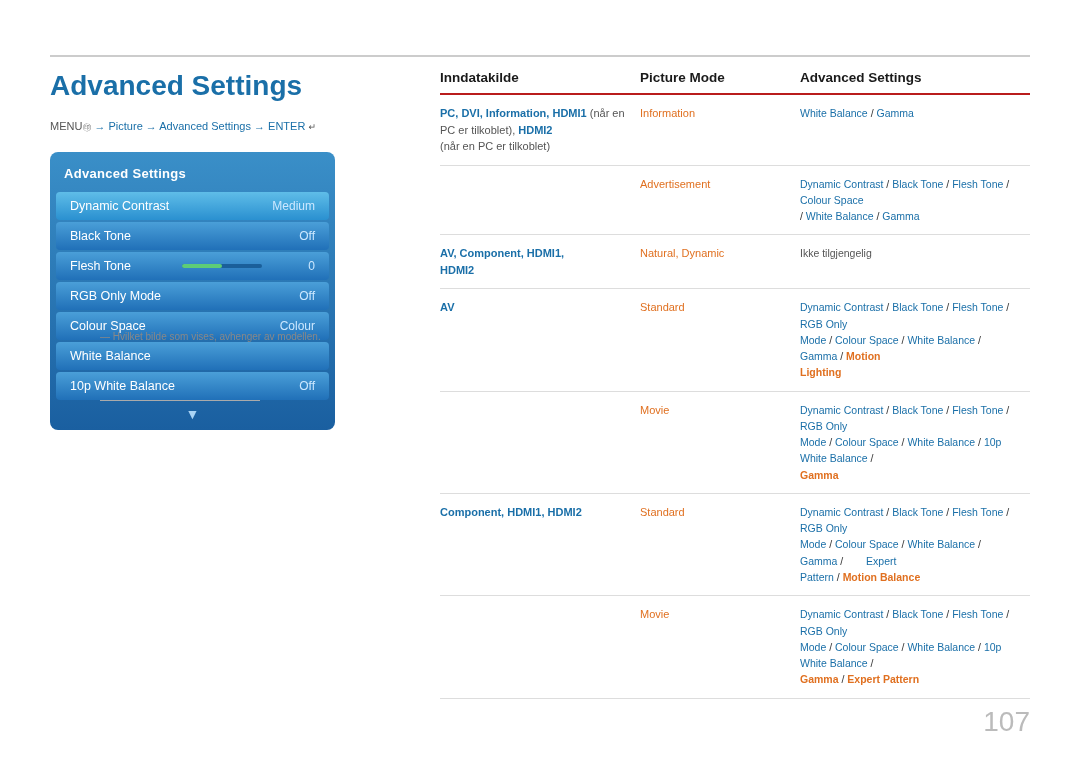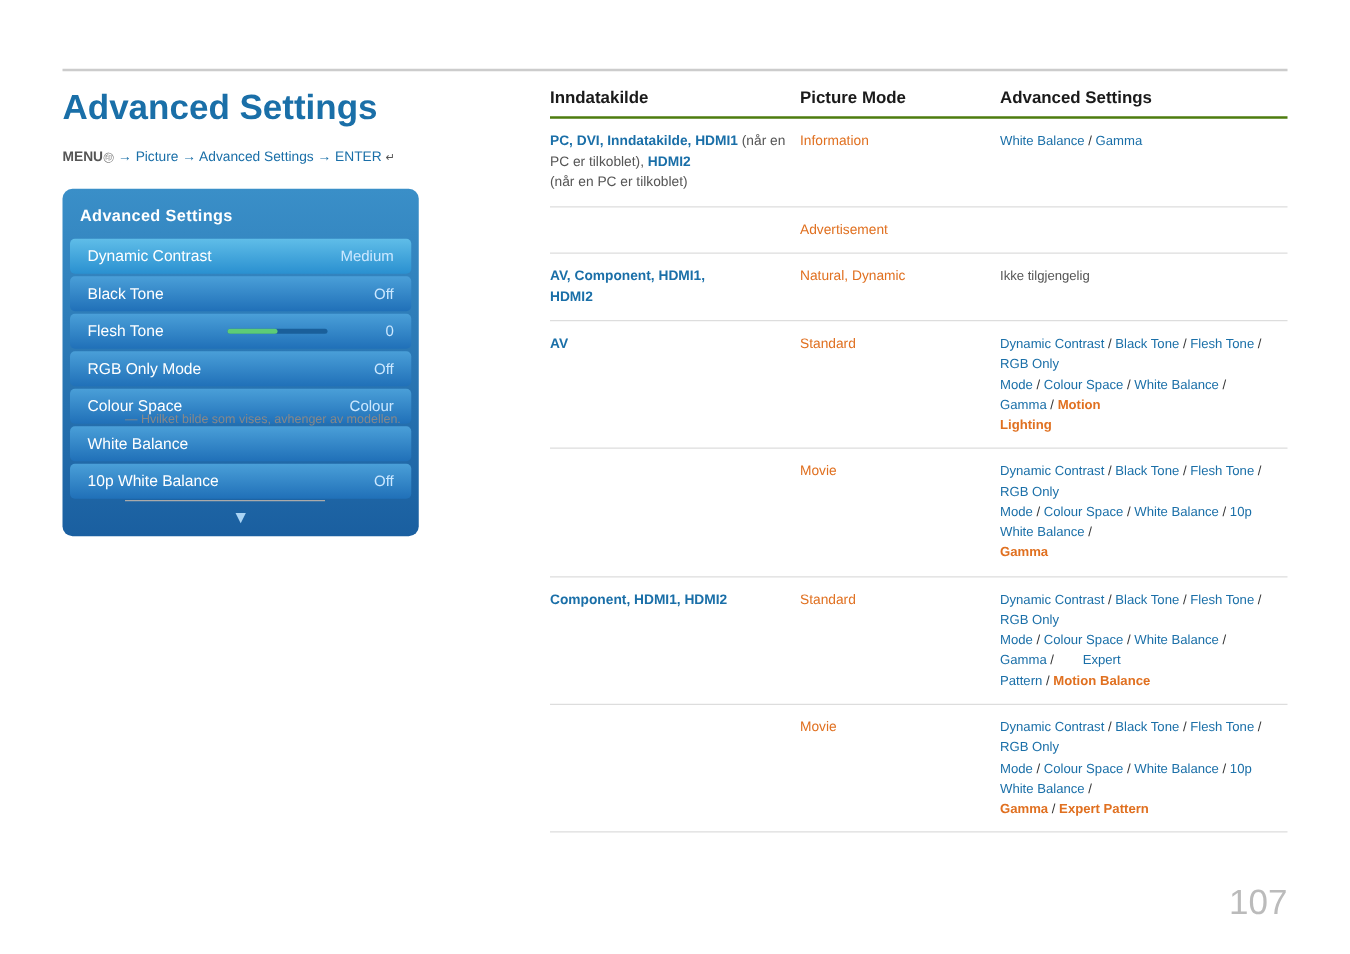--- a/index.html
+++ b/index.html
@@ -139,21 +139,21 @@
     .right-section {
       position: absolute;
       top: 70px;
       left: 440px;
       right: 50px;
     }
 
     .table-header {
       display: grid;
       grid-template-columns: 200px 160px 1fr;
-      border-bottom: 2px solid #4d7c0f;
+      border-bottom: 2px solid #b91c1c;
       padding-bottom: 8px;
       margin-bottom: 0;
     }
 
     .th {
       font-size: 13.5px;
       font-weight: bold;
       color: #1a1a1a;
     }
 
@@ -222,21 +222,21 @@
 <body>
 
 <div class="page">
   <div class="top-line"></div>
 
   <div class="left-section">
     <h1 class="page-title">Advanced Settings</h1>
 
     <div class="breadcrumb">
       <span>
-        <span style="font-weight:bold;">MENU</span><span style="font-size:9px;vertical-align:middle;">㊞</span>
+        <span style="font-weight:normal;">MENU</span><span style="font-size:9px;vertical-align:middle;">㊞</span>
         <span style="color:#1a6fa8;"> → Picture → Advanced Settings → ENTER </span><span style="font-size:9px;">↵</span>
       </span>
     </div>
 
     <div class="menu-box">
       <div class="menu-box-title">Advanced Settings</div>
 
       <div class="menu-item highlighted">
         <span class="menu-item-label">Dynamic Contrast</span>
         <span class="menu-item-value">Medium</span>
@@ -289,36 +289,44 @@
     <div class="table-header">
       <div class="th">Inndatakilde</div>
       <div class="th">Picture Mode</div>
       <div class="th">Advanced Settings</div>
     </div>
 
     <div class="table-body">
 
       <div class="table-row">
         <div class="td td-source">
-          <span style="color:#1a6fa8;font-weight:bold;">PC, DVI, Inndatakilde, HDMI1</span>
+          <span style="color:#1a6fa8;font-weight:bold;">PC, DVI, Information, HDMI1</span>
           <span style="color:#555;"> (når en PC er tilkoblet), </span>
           <span style="color:#1a6fa8;font-weight:bold;">HDMI2</span><br>
           <span style="color:#555;">(når en PC er tilkoblet)</span>
         </div>
         <div class="td td-mode">Information</div>
         <div class="td td-settings">
           <span class="link" style="color:#1a6fa8;">White Balance</span>
           <span> / </span>
           <span class="link" style="color:#1a6fa8;">Gamma</span>
         </div>
       </div>
 
       <div class="table-row">
         <div class="td td-source"></div>
         <div class="td td-mode">Advertisement</div>
+        <div class="td td-settings">
+          <span style="color:#1a6fa8;">Dynamic Contrast</span> /
+          <span style="color:#1a6fa8;">Black Tone</span> /
+          <span style="color:#1a6fa8;">Flesh Tone</span> /
+          <span style="color:#1a6fa8;">Colour Space</span>
+          <br>/ <span style="color:#1a6fa8;">White Balance</span> /
+          <span style="color:#1a6fa8;">Gamma</span>
+        </div>
       </div>
 
       <div class="table-row">
         <div class="td td-source">
           <span style="color:#1a6fa8;font-weight:bold;">AV, Component, HDMI1,</span><br>
           <span style="color:#1a6fa8;font-weight:bold;">HDMI2</span>
         </div>
         <div class="td td-mode">Natural, Dynamic</div>
         <div class="td td-settings">
           <span class="na">Ikke tilgjengelig</span>

